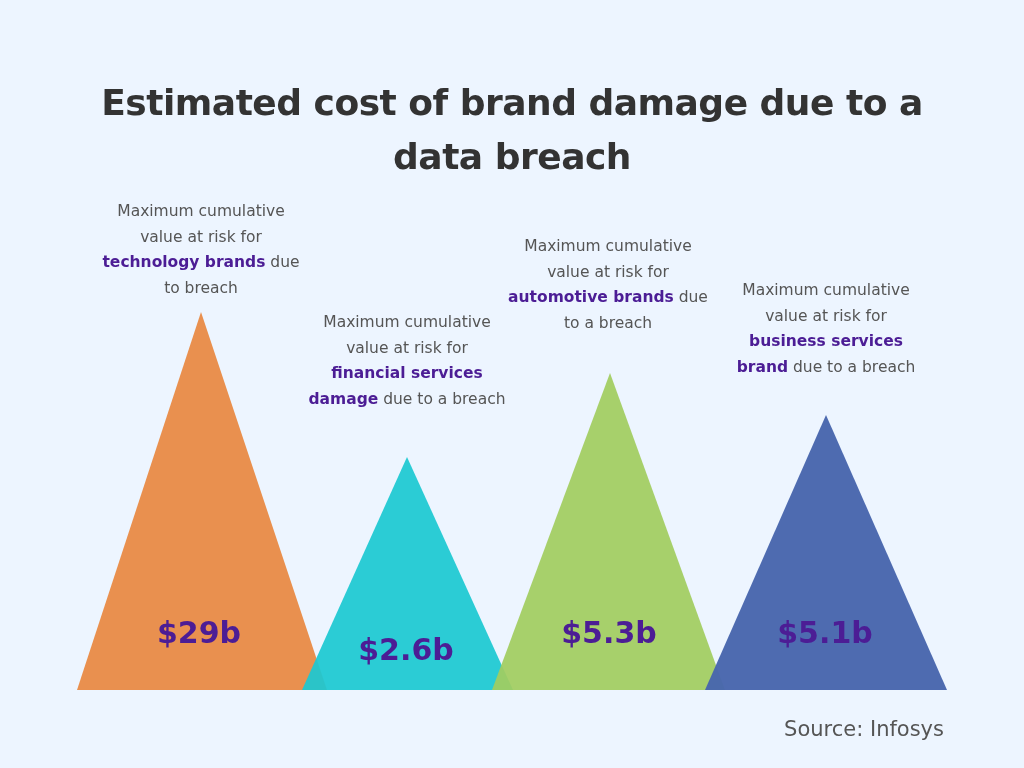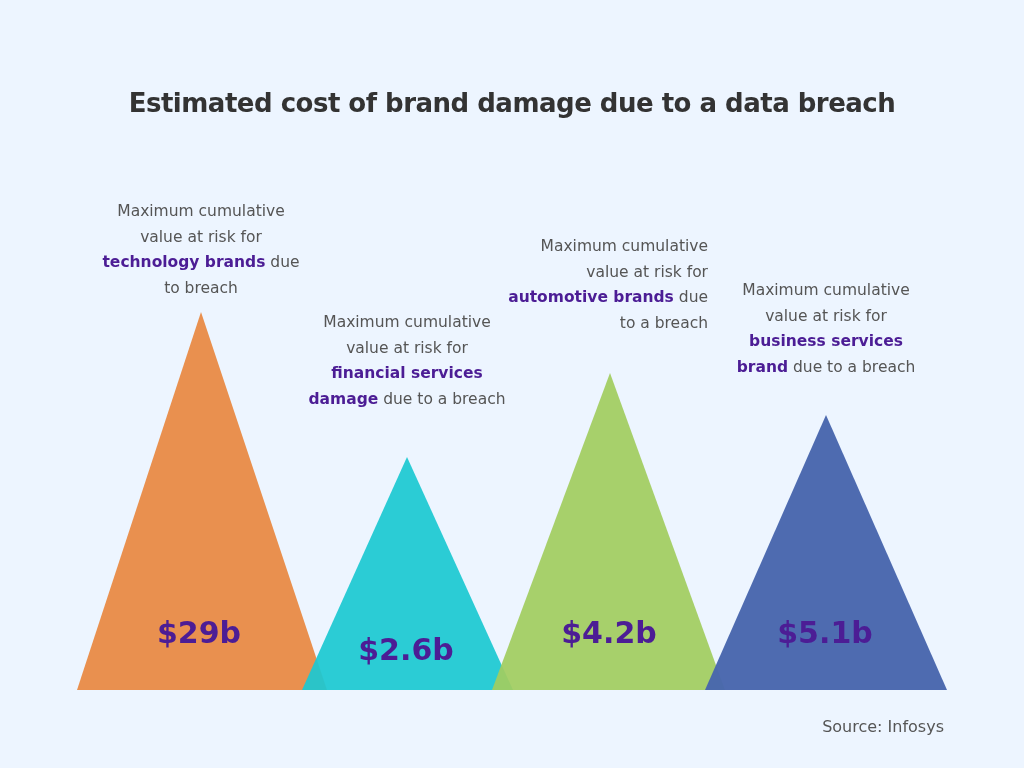--- a/index.html
+++ b/index.html
@@ -4,61 +4,61 @@
   <style>
     html, body { margin: 0; padding: 0; }
     body {
       width: 1024px; height: 768px; overflow: hidden;
       background: #edf5ff;
       font-family: "DejaVu Sans", sans-serif;
       position: relative;
     }
     .title {
       position: absolute; left: 60px; top: 76px; width: 904px;
-      text-align: center; font-size: 26px; font-weight: bold;
+      text-align: center; font-size: 36px; font-weight: bold;
       color: #333333; line-height: 54px; letter-spacing: -0.5px;
     }
     .chart { position: absolute; left: 0; top: 0; width: 1024px; height: 768px; }
     .desc {
       position: absolute; text-align: center; color: #555555;
       font-size: 15.5px; line-height: 25.5px; width: 200px;
     }
     .desc b { color: #4c1d95; font-weight: bold; }
     .value {
       position: absolute; text-align: center; color: #4c1d95;
       font-size: 30px; font-weight: bold; width: 200px; top: 615px;
     }
     .source {
       position: absolute; right: 80px; top: 717px;
-      color: #555555; font-size: 16px;
+      color: #555555; font-size: 21px;
     }
   </style>
 </head>
 <body>
 
 <div class="title">Estimated cost of brand damage due to a data breach</div>
 
 <svg class="chart" viewBox="0 0 1024 768" xmlns="http://www.w3.org/2000/svg">
   <polygon points="201,312 327,690 77,690" fill="#e9904f"></polygon>
   <polygon points="407,457 513,690 302,690" fill="#1cc8d2" fill-opacity="0.93"></polygon>
   <polygon points="610,373 725,690 492,690" fill="#a1cc60" fill-opacity="0.93"></polygon>
   <polygon points="826,415 947,690 705,690" fill="#4866ad" fill-opacity="0.97"></polygon>
 </svg>
 
 <div class="desc" style="left:101px; top:199px;">
   <span>Maximum cumulative value at risk for </span><b>technology brands</b><span> due to breach</span>
 </div>
 <div class="desc" style="left:307px; top:310px;">
   <span>Maximum cumulative value at risk for </span><b>financial services damage</b><span> due to a breach</span>
 </div>
-<div class="desc" style="left:508px; top:234px;text-align:right;">
+<div class="desc" style="left:508px; top:234px;">
   <span>Maximum cumulative value at risk for </span><b>automotive brands</b><span> due to a breach</span>
 </div>
 <div class="desc" style="left:726px; top:278px;">
   <span>Maximum cumulative value at risk for </span><b>business services brand</b><span> due to a breach</span>
 </div>
 
 <div class="value" style="left:99px;">$29b</div>
 <div class="value" style="left:306px;margin-top:17px;">$2.6b</div>
-<div class="value" style="left:509px;">$4.2b</div>
+<div class="value" style="left:509px;">$5.3b</div>
 <div class="value" style="left:725px;">$5.1b</div>
 
 <div class="source">Source: Infosys</div>
 
 </body></html>

